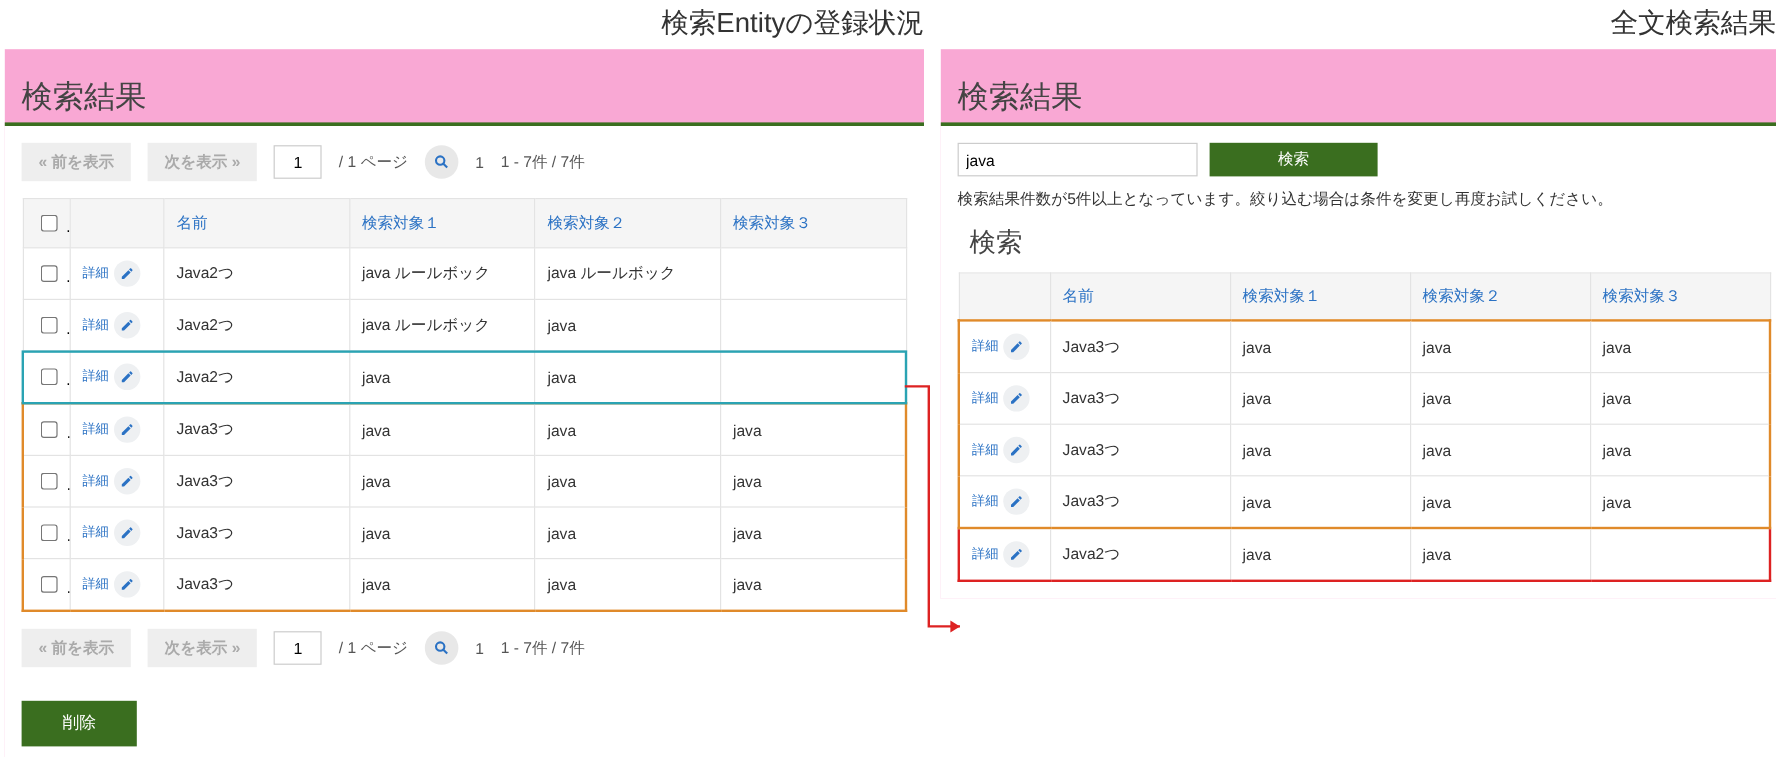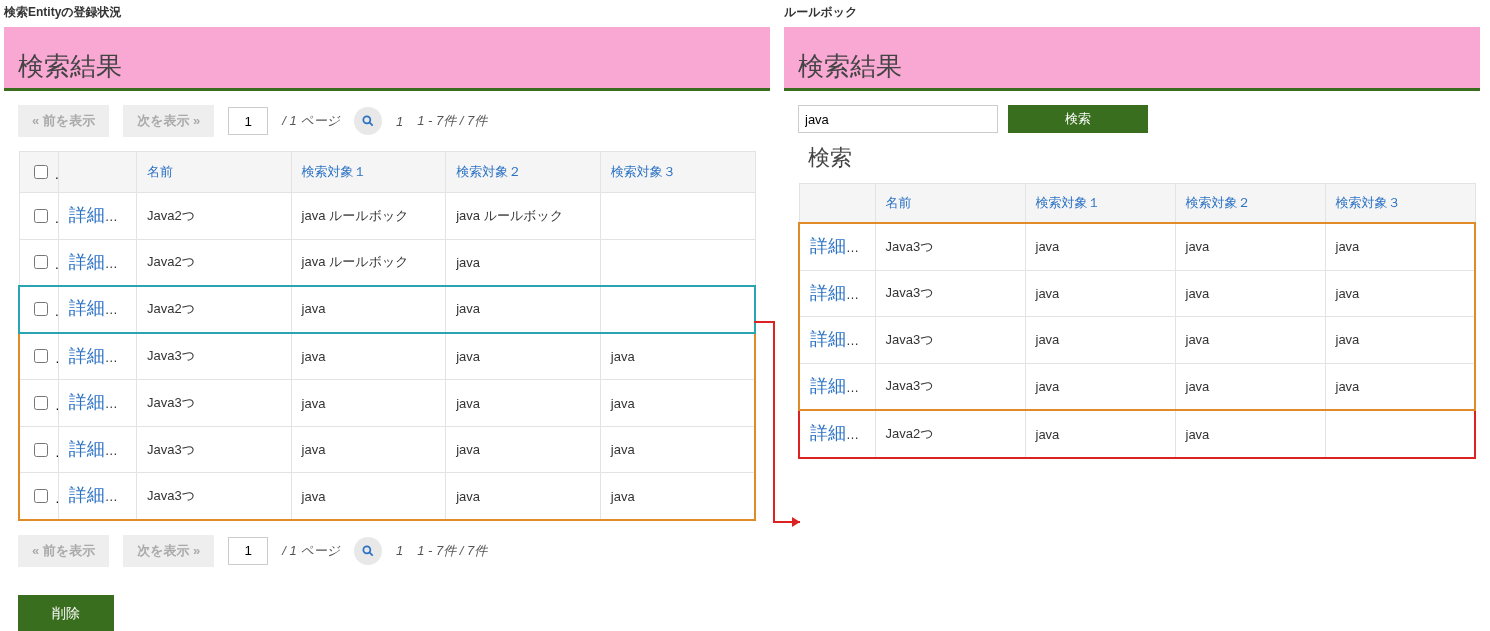--- a/index.html
+++ b/index.html
@@ -13,23 +13,24 @@
   }
   .page {
     display: flex;
     width: 1490px;
     min-height: 631px;
   }
   .left-pane  { width: 780px; padding: 0 10px 0 4px; }
   .right-pane { width: 710px; padding: 0 10px 0 4px; }
 
   .section-title {
-    font-weight: bold;
-    font-size: 12px;
+    font-weight: normal;
+    font-size: 23px;
     margin: 4px 0 6px 0;
+    text-align: right;
   }
   .panel {
     background: #f9a8d4;
     padding: 20px 14px 14px 14px;
   }
   .panel-title {
     font-size: 26px;
     font-weight: 400;
     color: #444;
     margin: 2px 0 4px 0;
@@ -60,21 +61,21 @@
     font-size: 13px;
     cursor: default;
     font-weight: bold;
   }
   .pager-input {
     width: 40px;
     height: 28px;
     text-align: center;
     border: 1px solid #ccc;
   }
-  .pager-text { color: #555; font-style: italic; }
+  .pager-text { color: #555; }
   .icon-btn {
     width: 28px; height: 28px;
     border-radius: 50%;
     background: #e8e8e8;
     display: inline-flex;
     align-items: center;
     justify-content: center;
     color: #2b72c4;
     cursor: pointer;
   }
@@ -101,21 +102,21 @@
     font-weight: normal;
   }
   table.data th.no-link { color: #555; }
   .col-chk  { width: 38px; text-align:center; }
   .col-act  { width: 76px; }
   .col-name { width: 150px; }
   .col-t1   { width: 150px; }
   .col-t2   { width: 150px; }
   .col-t3   { width: 150px; }
 
-  .detail-link { color:#2b72c4; cursor:pointer; font-size:18px; margin-right:4px;}
+  .detail-link { color:#2b72c4; cursor:pointer; font-size:11px; margin-right:4px;}
   .edit-circle {
     display:inline-flex; align-items:center; justify-content:center;
     width:22px; height:22px; border-radius:50%;
     background:#eef0f2; color:#2b72c4; cursor:pointer; vertical-align:middle;
   }
   .edit-circle svg { width:12px; height:12px; }
 
   .highlight-cyan   { outline: 2px solid #2aa3b3; outline-offset:-1px; }
 
   .delete-btn {
@@ -307,31 +308,32 @@
           <span class="pager-text">1</span>
           <span class="pager-text">1 - 7件 / 7件</span>
         </div>
 
         <button class="delete-btn">削除</button>
       </div>
     </div>
   </div>
 
   <div class="right-pane">
-    <div class="section-title">ルールボック</div>
+    <div class="section-title">全文検索結果</div>
     <div class="panel">
       <div class="panel-title">検索結果</div>
       <div class="panel-underline"></div>
       <div class="white-body">
 
         <div class="search-row">
           <input class="text-input" value="java" style="">
           <button class="search-btn">検索</button>
         </div>
 
+        <div class="notice">検索結果件数が5件以上となっています。絞り込む場合は条件を変更し再度お試しください。</div>
 
         <div class="sub-title">検索</div>
 
         <table class="data">
           <thead>
             <tr>
               <th class="r-act no-link"></th>
               <th class="r-name">名前</th>
               <th class="r-t1">検索対象１</th>
               <th class="r-t2">検索対象２</th>

